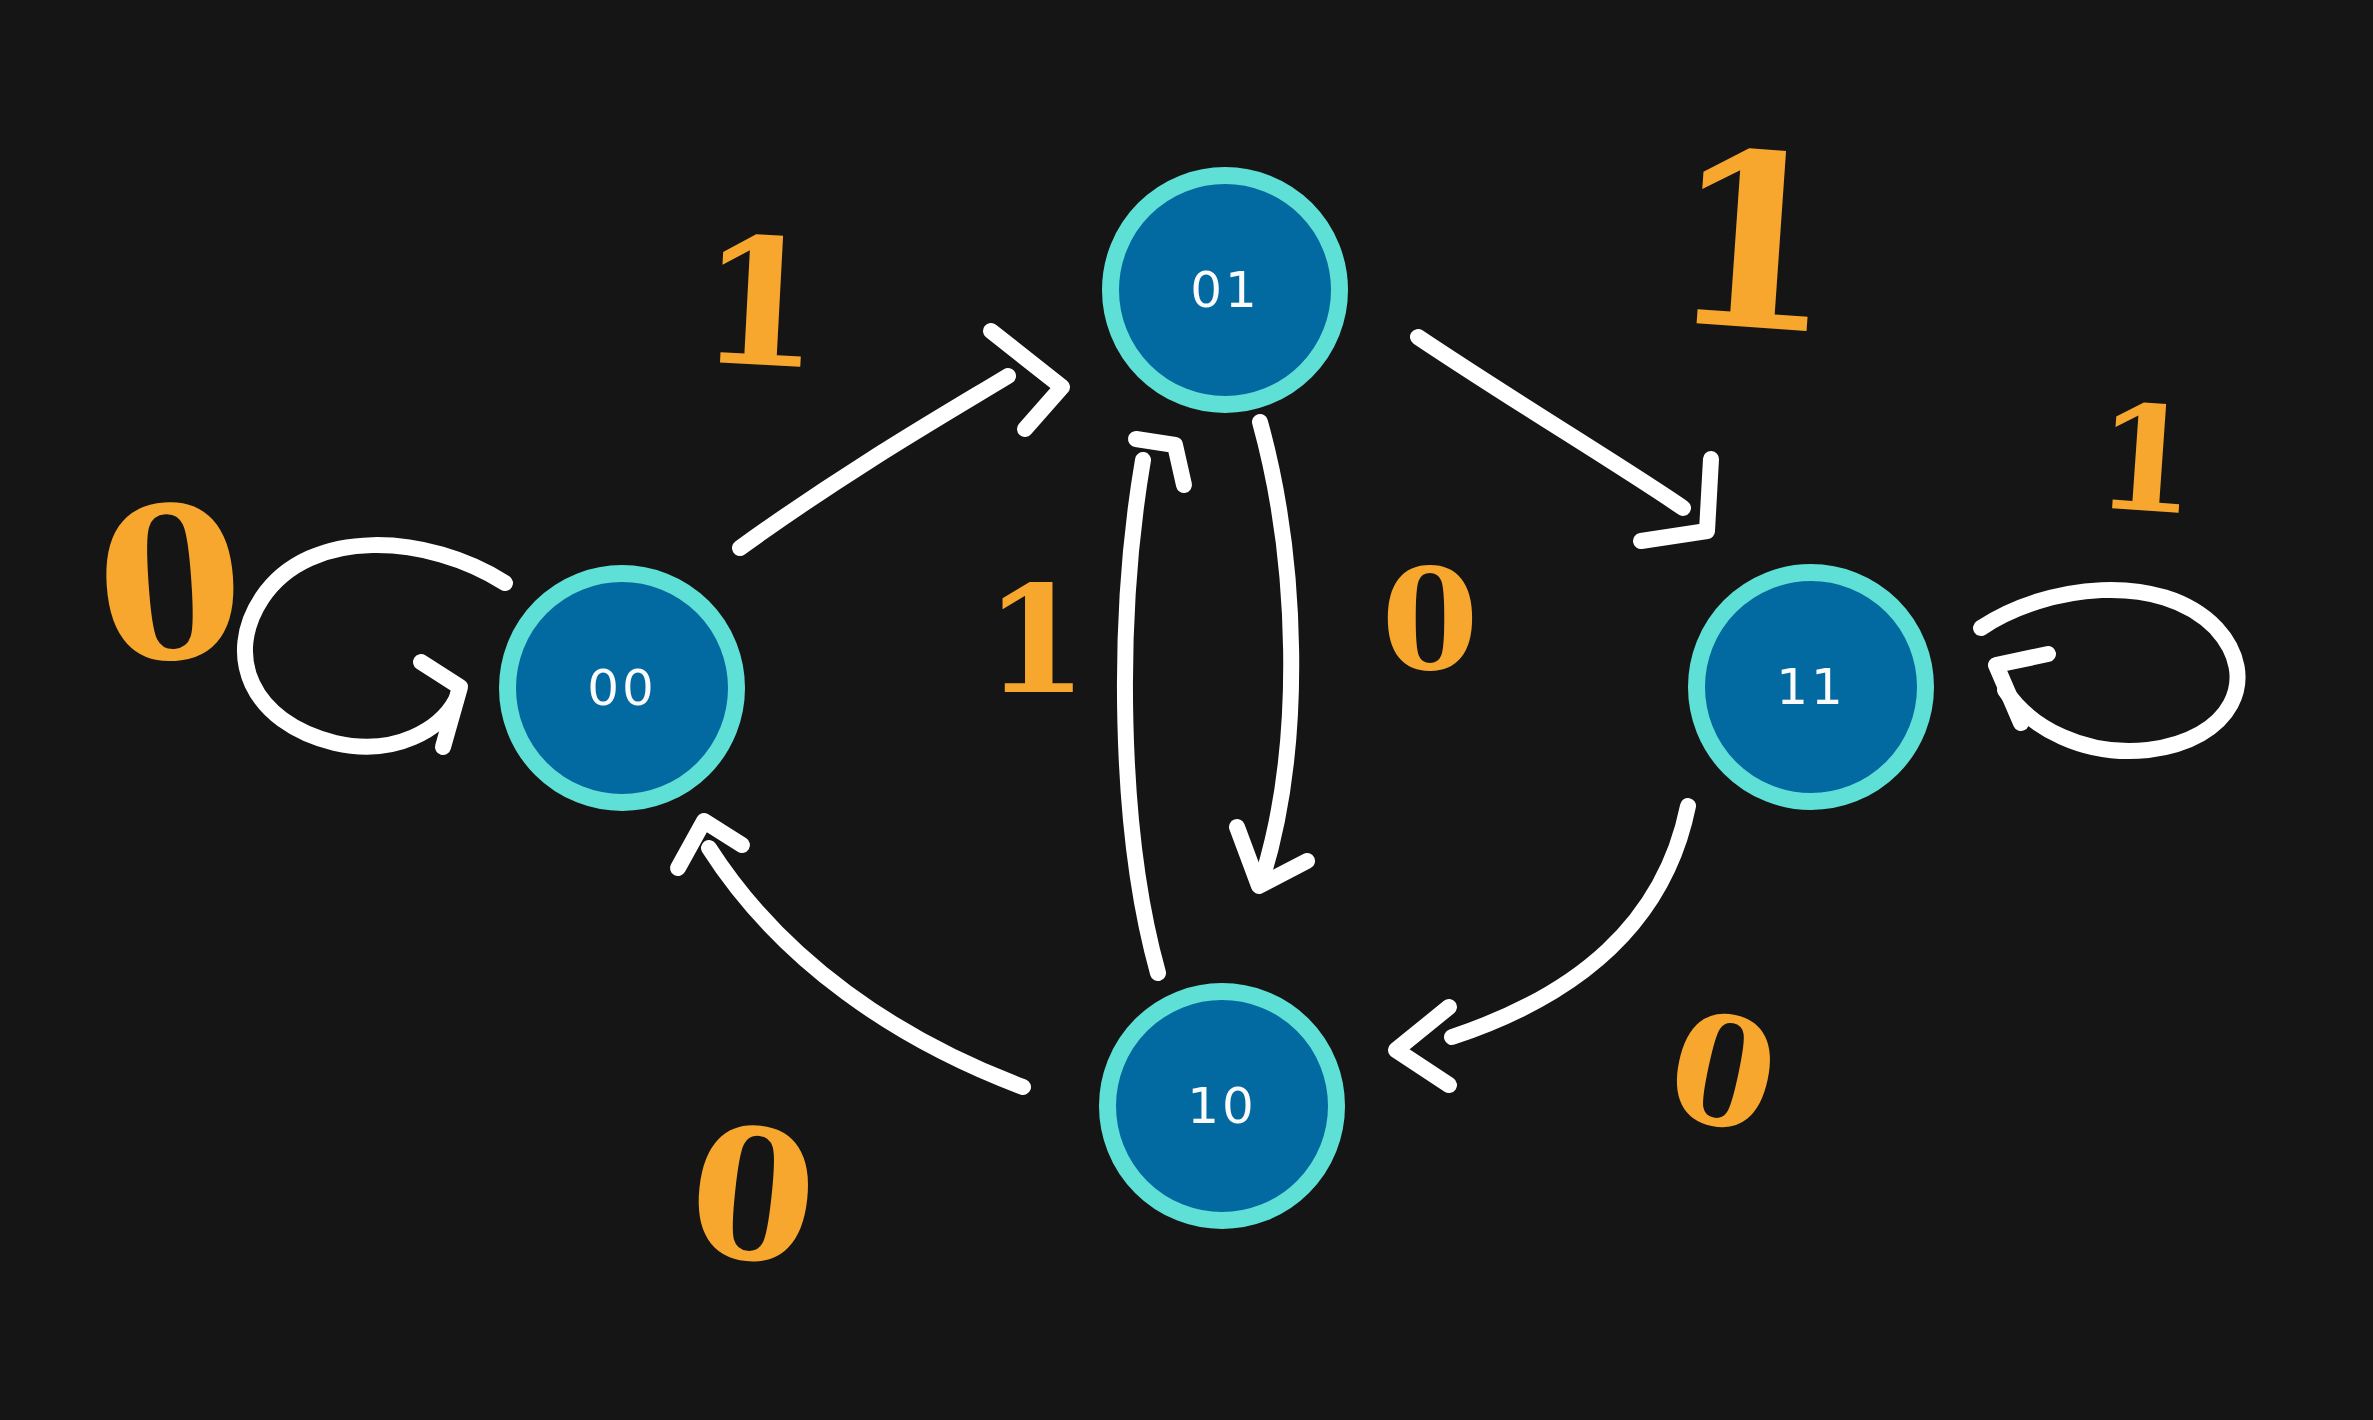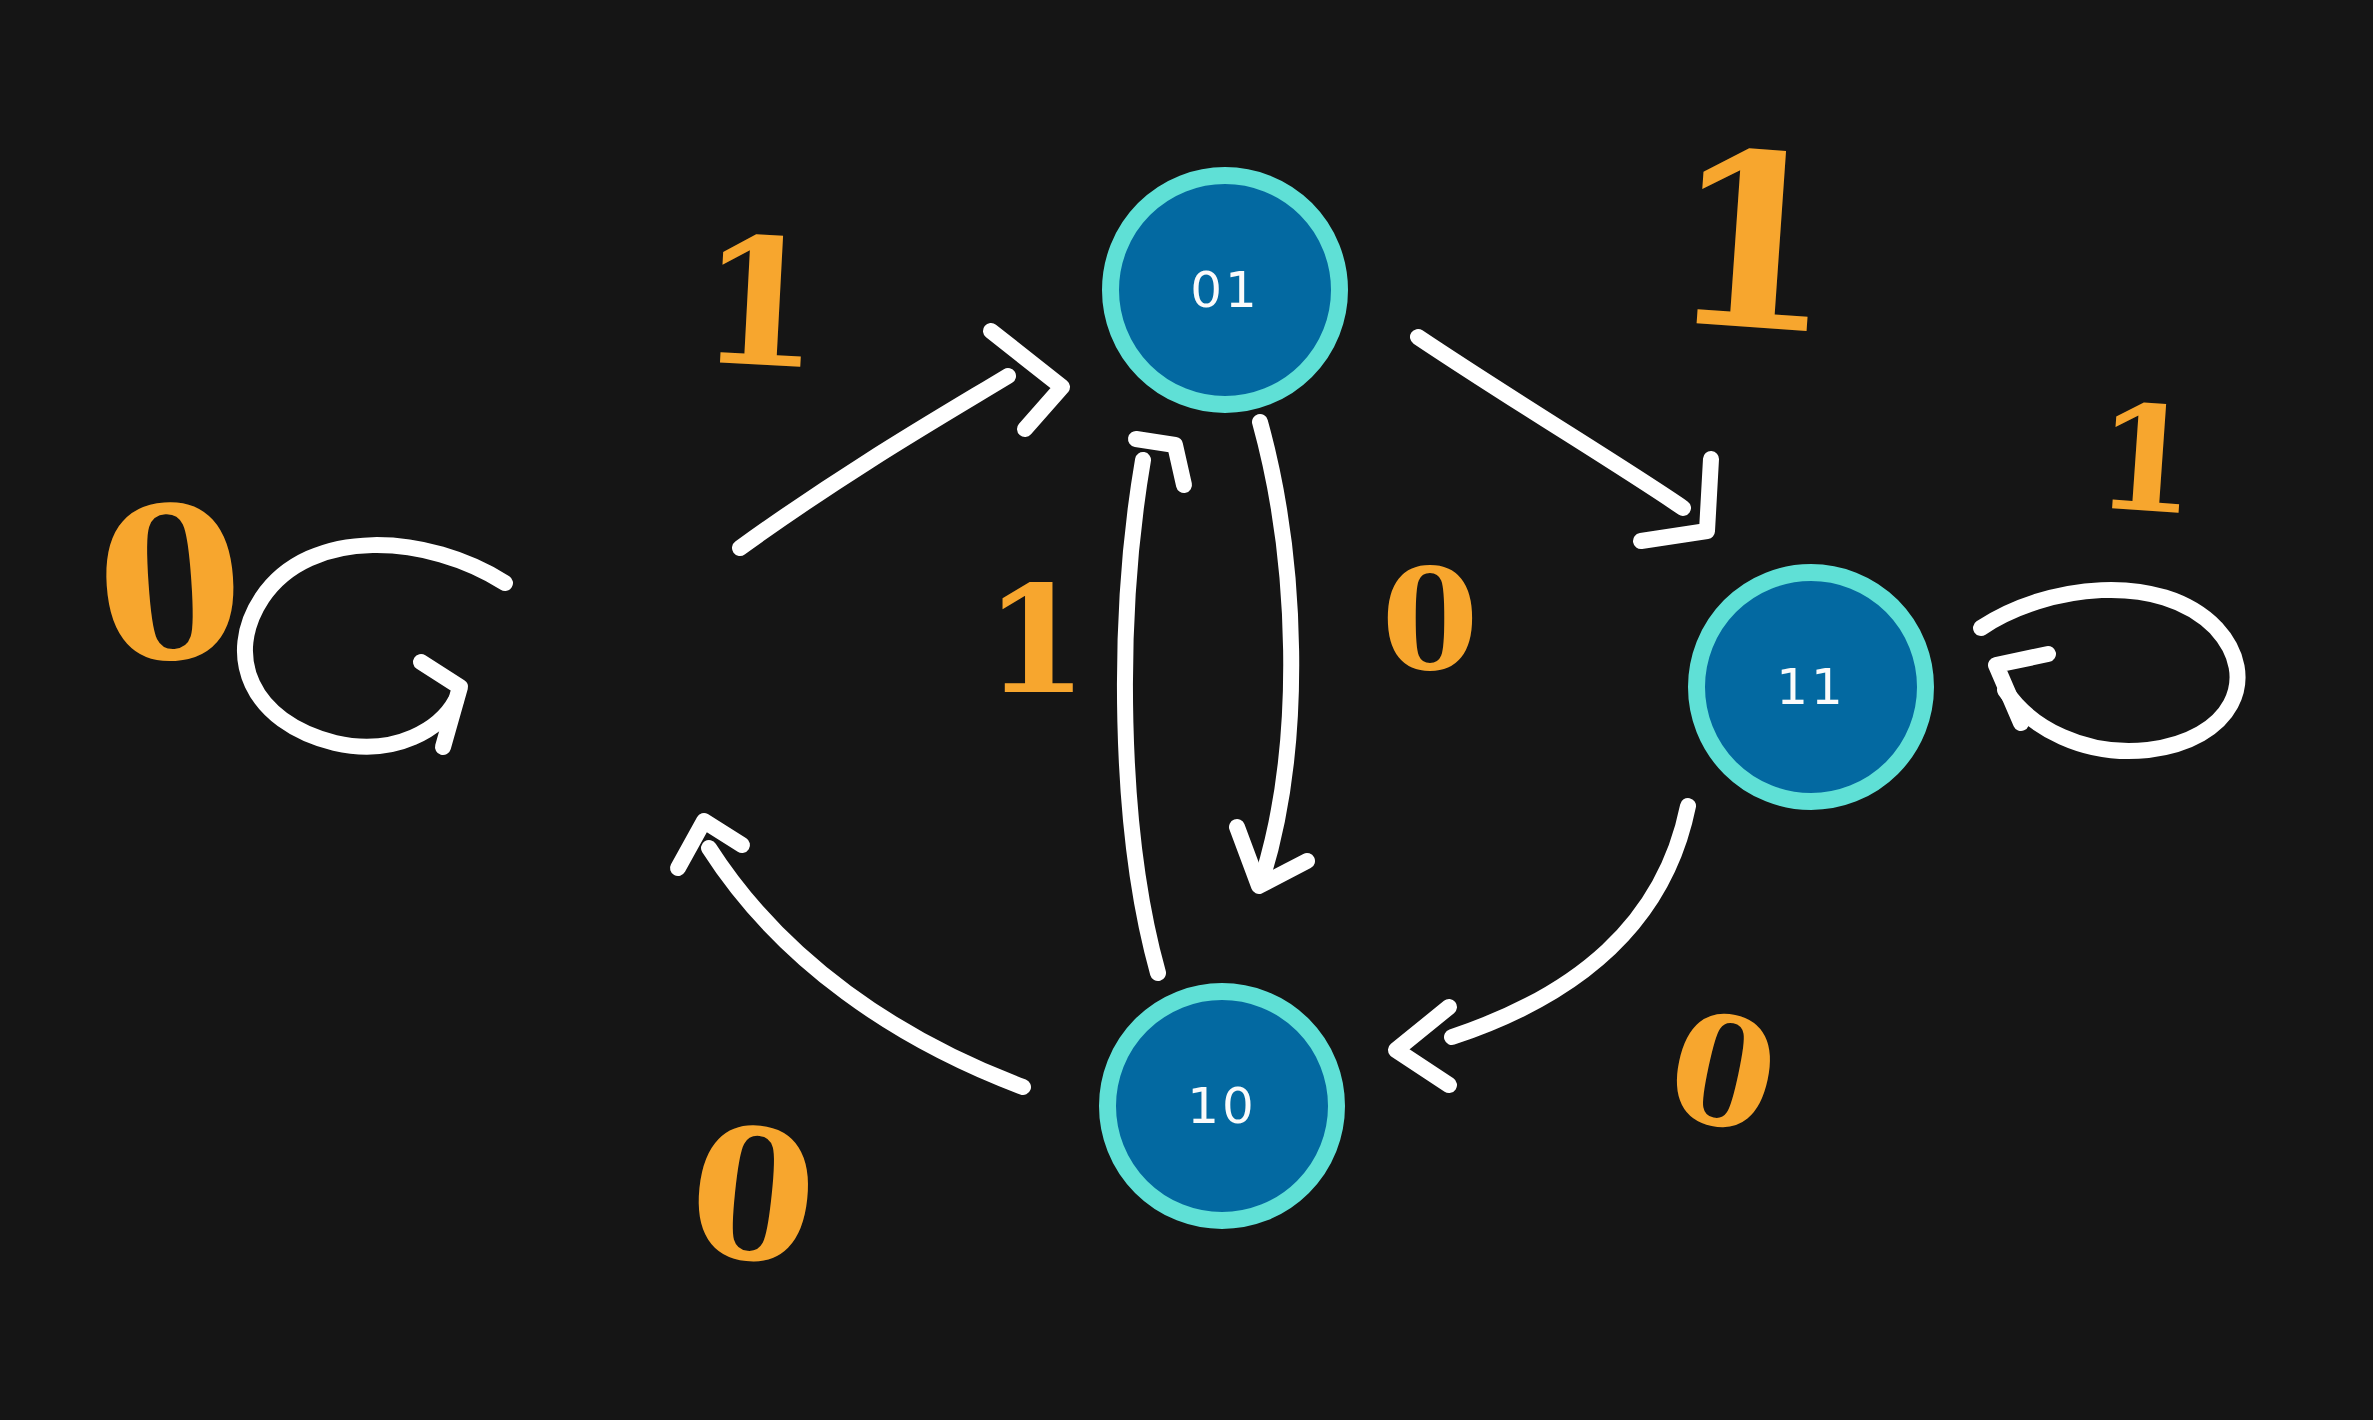--- a/index.html
+++ b/index.html
@@ -106,20 +106,23 @@
       <path d="M 1688,806 C 1664,925 1576,996 1452,1037"></path>
       <path d="M 1449,1007 L 1396,1050 L 1449,1085"></path>
     </g>
 
     <g>
       <path d="M 1023,1087 C 898,1040 782,962 709,848"></path>
       <path d="M 678,868 L 704,821 L 742,845"></path>
     </g>
   </svg>
 
+  <div class="state s00">
+    <span class="st-label">00</span>
+  </div>
   <div class="state s01">
     <span class="st-label">01</span>
   </div>
   <div class="state s11">
     <span class="st-label">11</span>
   </div>
   <div class="state s10">
     <span class="st-label">10</span>
   </div>
 

